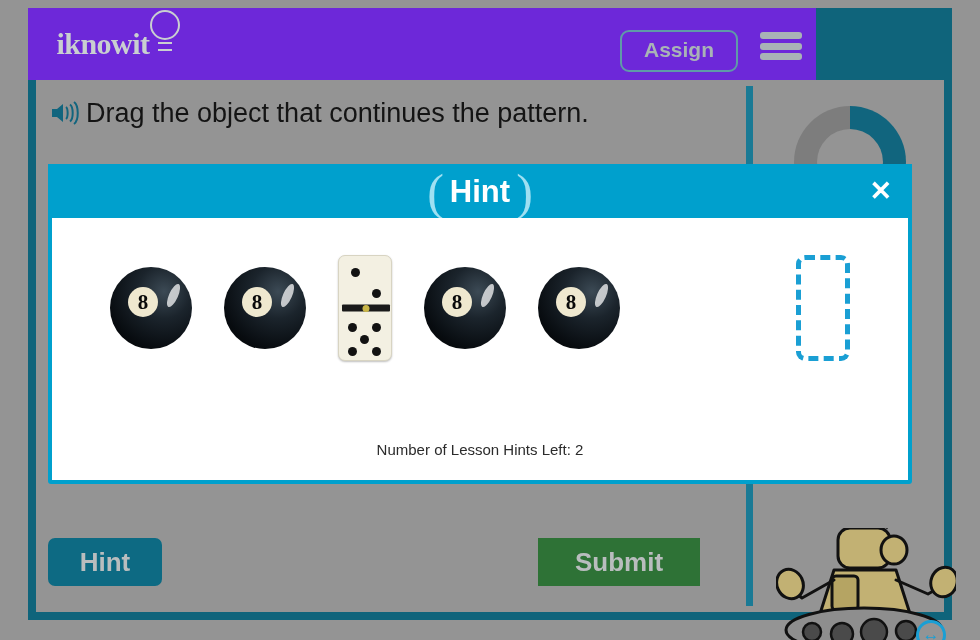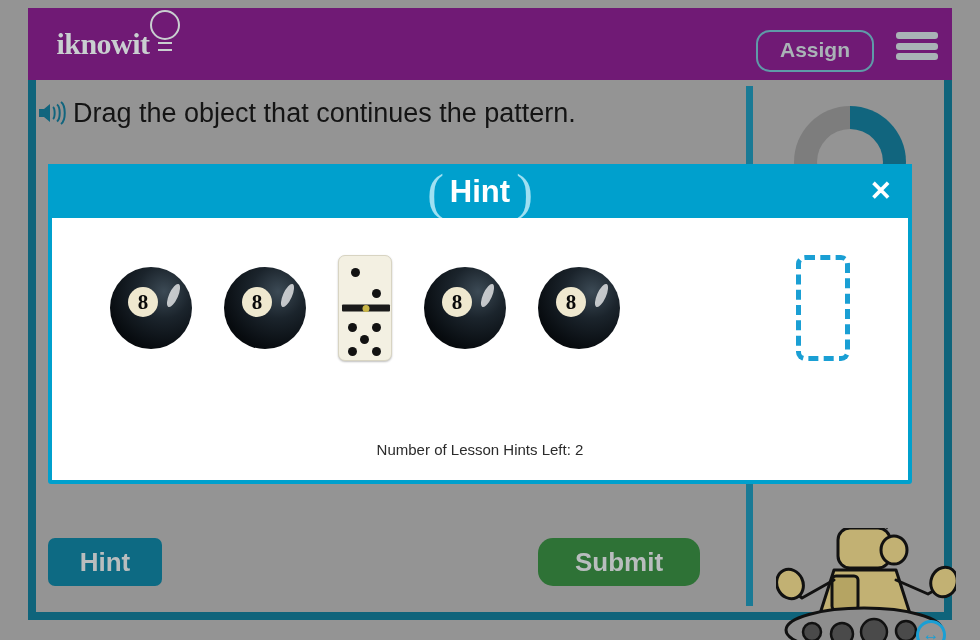--- a/index.html
+++ b/index.html
@@ -20,23 +20,23 @@
     top: 8px;
     width: 924px;
     height: 612px;
     background: #0f647b;
   }
 
   
   .header {
     position: absolute;
     left: 0; top: 0;
-    width: 924px;
+    width: 788px;
     height: 72px;
-    background: #701a75;
+    background: #6d28d9;
   }
   .logo-panel {
     position: absolute;
     left: 0; top: 0;
     width: 150px;
     height: 72px;
     display: flex;
     align-items: center;
     justify-content: center;
   }
@@ -95,21 +95,21 @@
     color: #1d1d1d;
     font-size: 23px;
   }
 
   .assign-btn {
     position: absolute;
     right: 78px;
     top: 22px;
     padding: 6px 22px 8px;
     border: 2px solid #5f9aa8;
-    border-radius: 14px;
+    border-radius: 9px;
     background: transparent;
     color: #a9b3b6;
     font-size: 21px;
     font-weight: bold;
     cursor: pointer;
     font-family: "Liberation Sans", sans-serif;
   }
   .menu-btn {
     position: absolute;
     right: 14px;
@@ -139,21 +139,21 @@
     background: #949494;
   }
 
   .question-bar {
     position: absolute;
     left: 0; top: 0;
     width: 700px;
     height: 66px;
     display: flex;
     align-items: center;
-    padding-left: 1px;
+    padding-left: 14px;
   }
   .speaker-icon {
     width: 30px; height: 26px;
     flex: none;
     margin-right: 6px;
   }
   .question-text {
     font-size: 27px;
     color: #141414;
   }
@@ -239,21 +239,21 @@
     font-family: "Liberation Sans", sans-serif;
   }
   .submit-btn {
     position: absolute;
     left: 502px;
     top: 458px;
     width: 162px;
     height: 48px;
     background: #2e7236;
     border: none;
-    border-radius: 15px;
+    border-radius: 0;
     color: #b9bdbe;
     font-size: 26px;
     font-weight: bold;
     cursor: pointer;
     font-family: "Liberation Sans", sans-serif;
   }
 
   
   .modal {
     position: absolute;

